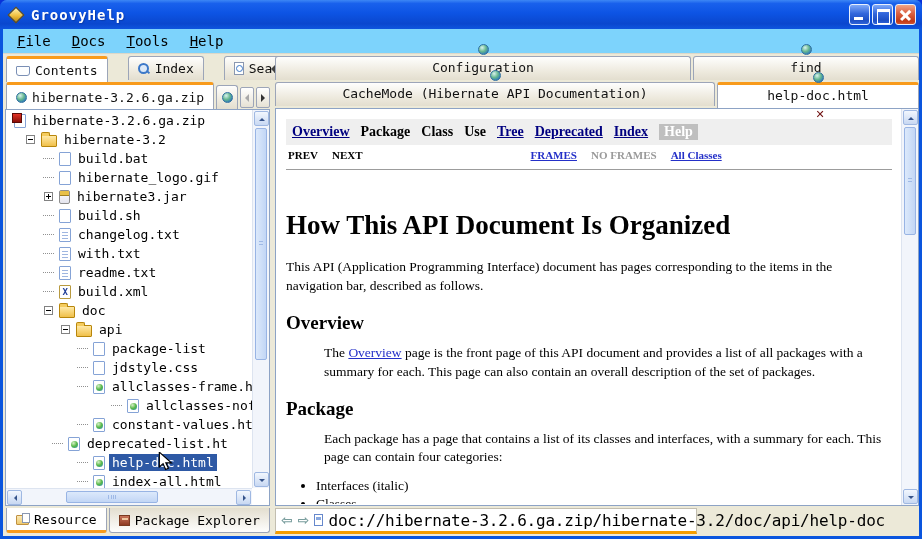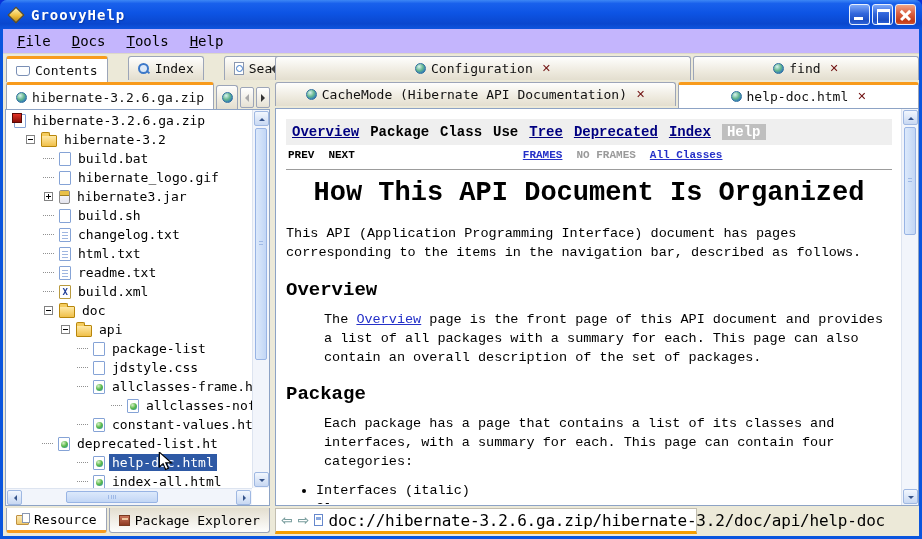--- a/index.html
+++ b/index.html
@@ -19,21 +19,21 @@
   .wbtn { width:21px; height:21px; border-radius:3px; border:1px solid #E8F0FD; position:relative;
     background:linear-gradient(180deg,#7FA9F8,#3367DC 45%,#1D4FC4 80%,#2E63D8); }
   .wbtn.close { background:linear-gradient(180deg,#F0A586,#DD6547 40%,#C23A16 85%,#D4542E); }
   .wbtn.min::before { content:""; position:absolute; left:4px; bottom:4px; width:9px; height:3px; background:#fff; }
   .wbtn.max::before { content:""; position:absolute; left:4px; top:4px; width:11px; height:11px;
     border:1px solid #fff; border-top:3px solid #fff; }
   .wbtn.close::before, .wbtn.close::after { content:""; position:absolute; left:3px; top:8.5px; width:13px; height:2.5px; background:#fff; }
   .wbtn.close::before { transform:rotate(45deg); } .wbtn.close::after { transform:rotate(-45deg); }
 
   
-  .menubar { position:absolute; top:29px; left:3px; right:3px; height:25px; background:#c4b5fd;
+  .menubar { position:absolute; top:29px; left:3px; right:3px; height:25px; background:#7dd3fc;
     border-bottom:1px solid #DCD8CA; display:flex; align-items:center; padding-left:6px; font-size:14px; }
   .mi { padding:2px 8px; margin-right:5px; color:#000; cursor:default; }
 
   
   .main { position:absolute; top:54px; left:3px; right:3px; bottom:3px; background:#ECE9D8; }
 
   
   .tab { height:24px; display:flex; align-items:center; gap:5px; padding:0 9px; font-size:13px; white-space:nowrap;
     background:linear-gradient(#FEFEFD,#EDE9DD 65%,#E3DECF); border:1px solid #9CA5B8; border-bottom:none;
     border-radius:3px 3px 0 0; position:relative; color:#111; }
@@ -127,36 +127,36 @@
   .lbtabs .btab { height:25px; display:flex; align-items:center; gap:5px; padding:0 9px; font-size:13px; }
 
   
   .splitter { position:absolute; left:268px; top:2px; width:4px; bottom:2px; }
   .sp-arr { position:absolute; top:9px; left:0; width:0; height:0; border:4px solid transparent; border-right-color:#444; border-left:none; }
 
   
   .rpanel { position:absolute; left:272px; top:2px; right:0; bottom:2px; }
   .rtabs1 { position:absolute; top:0; left:0; right:0; display:flex; gap:2px; }
   .rtabs2 { position:absolute; top:26px; left:0; right:0; display:flex; gap:2px; }
-  .rtab { justify-content:center; }
+  .rtab { justify-content:center;flex-direction:column; }
   .contentbox { position:absolute; top:52px; left:0; right:0; bottom:28px; background:#fff; border:1px solid #8DA3C5; }
   .docarea { position:absolute; left:1px; top:1px; right:18px; bottom:1px; overflow:hidden;
-    padding:9px 8px 0 9px; font-family:Liberation Mono, monospace; color:#000; }
+    padding:9px 8px 0 9px; font-family:Liberation Serif, serif; color:#000; }
 
   .navbar { background:#EFEFEF; padding:5px 6px; display:flex; gap:11px; align-items:center;
     font-weight:bold; font-size:14px; }
   .nav-link { color:#000080; text-decoration:underline; cursor:pointer; }
   .nav-plain { color:#000; }
   .nav-current { background:#BFBFBF; color:#fff; padding:0 5px; }
   .subnav { display:flex; align-items:center; font-size:11px; font-weight:bold; margin:4px 0 0 2px; }
   .subnav .gap { width:14px; } .subnav .bigap { width:168px; }
   .sn-link { color:#2430C8; text-decoration:underline; cursor:pointer; }
   .sn-gray { color:#9A9A9A; }
   .docarea hr { border:none; border-top:1px solid #9C9C9C; margin:8px 0 0; }
-  .doc-h1 { font-size:27px; font-weight:bold; text-align:center; margin:8px 0 17px; }
+  .doc-h1 { font-size:27px; font-weight:bold; text-align:left; margin:40px 0 17px; }
   .doc-p { font-size:13.5px; line-height:1.4; margin-bottom:12px; }
   .doc-h2 { font-size:19px; font-weight:bold; margin:16px 0 10px; }
   .doc-bq { font-size:13.5px; line-height:1.4; margin:0 0 10px 38px; }
   .doc-ul { font-size:13.5px; line-height:1.32; margin-left:14px; padding-left:16px; }
   .doc-link { color:#2430C8; text-decoration:underline; cursor:pointer; }
 
   .rstatus { position:absolute; left:0; bottom:0; width:422px; height:26px; background:#fff;
     border:1px solid #C2BEB0; border-bottom:3px solid #F59D00; display:flex; align-items:center; gap:5px; padding:0 5px; }
   .navarr { font-family:"DejaVu Sans",sans-serif; color:#7A9E9E; font-size:14px; font-weight:bold; line-height:1; }
   .sdoc { width:9px; height:12px; background:#fff; border:1px solid #6688CC; position:relative; flex:none; }
@@ -269,21 +269,21 @@
                 <span class="stub"></span>
               </span>
               <span class="fi txt"></span>
               <span class="tlabel">changelog.txt</span>
             </div>
           <div class="trow" style="padding-left:36px">
               <span class="cell">
                 <span class="stub"></span>
               </span>
               <span class="fi txt"></span>
-              <span class="tlabel">html.txt</span>
+              <span class="tlabel">with.txt</span>
             </div>
           <div class="trow" style="padding-left:36px">
               <span class="cell">
                 <span class="stub"></span>
               </span>
               <span class="fi txt"></span>
               <span class="tlabel">readme.txt</span>
             </div>
           <div class="trow" style="padding-left:36px">
               <span class="cell">
@@ -334,21 +334,21 @@
               <span class="fi html"></span>
               <span class="tlabel">allclasses-noframe</span>
             </div>
           <div class="trow" style="padding-left:70px">
               <span class="cell">
                 <span class="stub"></span>
               </span>
               <span class="fi html"></span>
               <span class="tlabel">constant-values.ht</span>
             </div>
-          <div class="trow" style="padding-left:35px">
+          <div class="trow" style="padding-left:45px">
               <span class="cell">
                 <span class="stub"></span>
               </span>
               <span class="fi html"></span>
               <span class="tlabel">deprecated-list.ht</span>
             </div>
           <div class="trow" style="padding-left:70px">
               <span class="cell">
                 <span class="stub"></span>
               </span>
@@ -400,21 +400,21 @@
           <span class="closex">✕</span>
         </div>
         <div class="tab rtab" style="flex:1">
           <span class="ico-globe"></span>
           <span>find</span>
           <span class="closex">✕</span>
         </div>
       </div>
 
       <div class="rtabs2">
-        <div class="tab rtab" style="width:401px">
+        <div class="tab rtab" style="width:440px">
           <span class="ico-globe"></span>
           <span>CacheMode (Hibernate API Documentation)</span>
           <span class="closex">✕</span>
         </div>
         <div class="tab rtab active" style="flex:1">
           <span class="ico-globe"></span>
           <span>help-doc.html</span>
           <span class="closex">✕</span>
         </div>
       </div>

